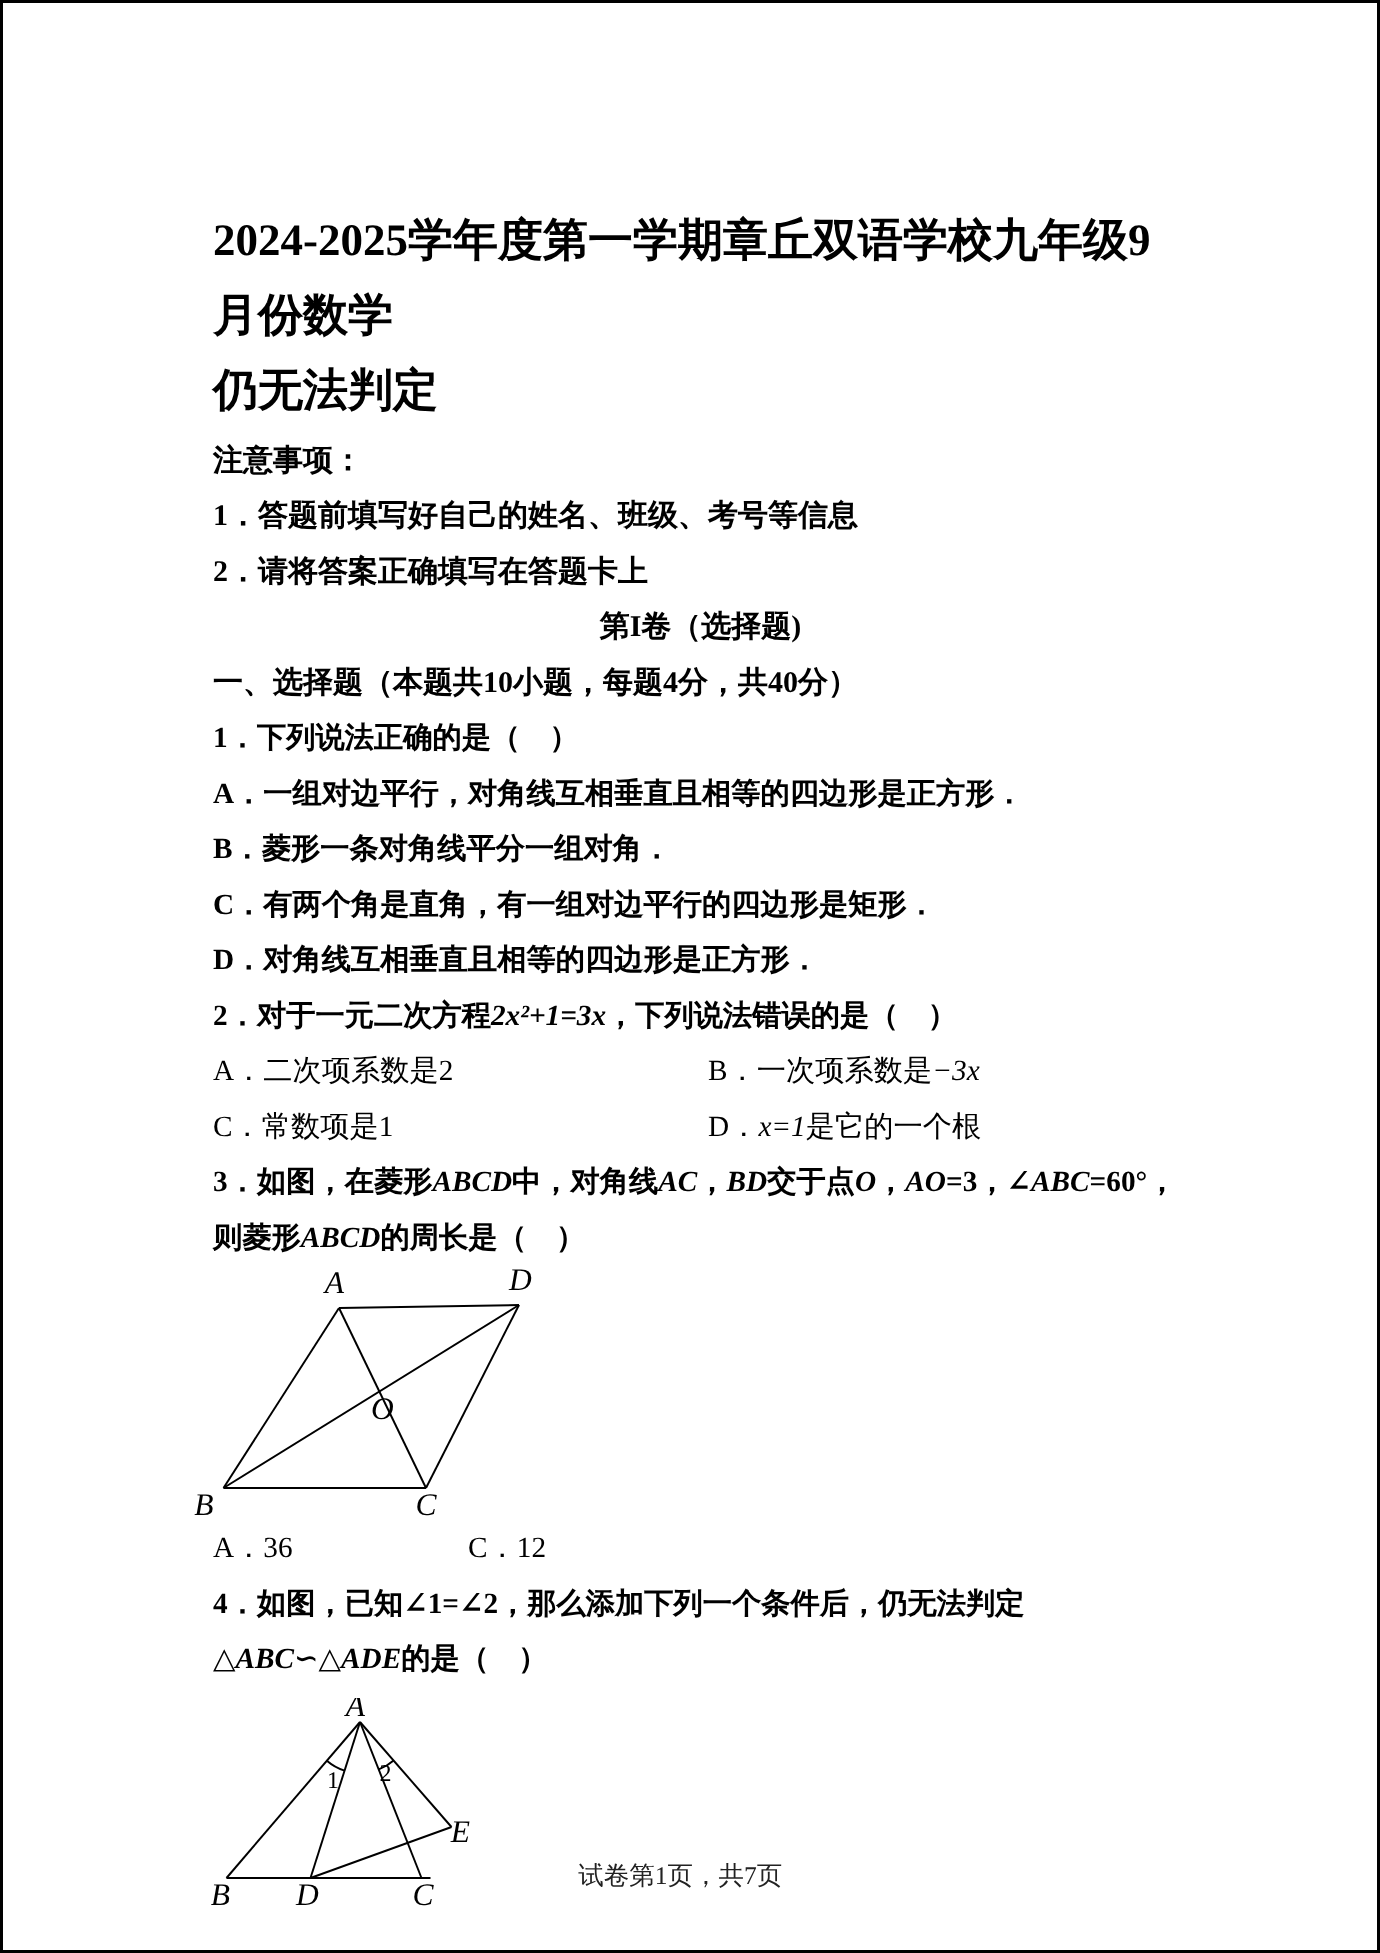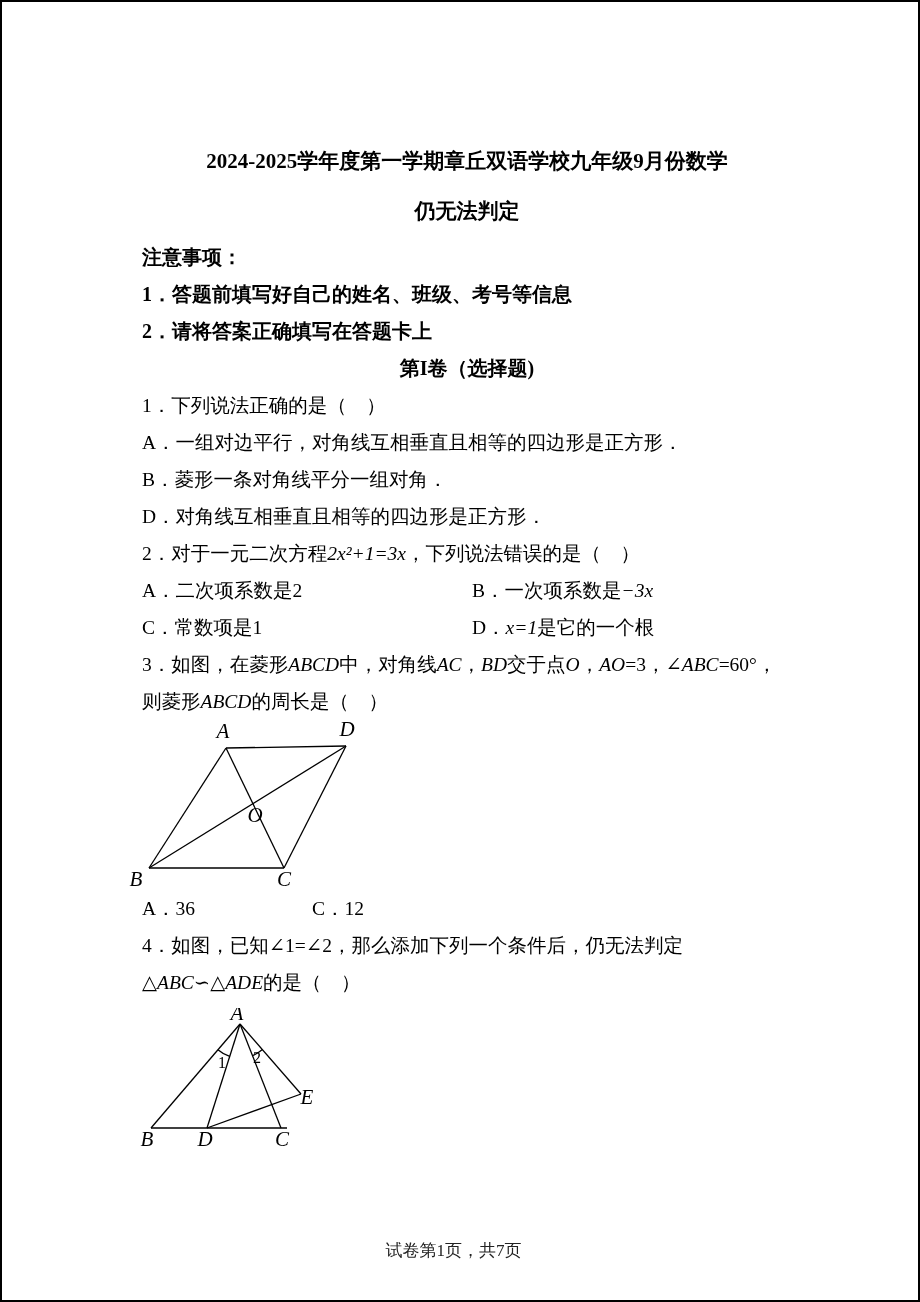--- a/index.html
+++ b/index.html
@@ -3,22 +3,22 @@
 <meta charset="utf-8">
 <style>
   html,body{margin:0;padding:0;background:#ffffff;}
   .page{
     position:relative;width:920px;height:1302px;background:#fff;
     border:2px solid #000;box-sizing:border-box;overflow:hidden;
     font-family:"Liberation Serif","DejaVu Serif",serif;color:#000;
     padding:134px 126px 0 140px;
   }
   .title-block{margin-bottom:3px;}
-  .title-line{text-align:center;font-weight:bold;font-size:21px;line-height:50px;}
-  .line{font-size:19.5px;line-height:37px;white-space:normal;}
+  .title-line{font-weight:bold;font-size:30px;line-height:50px;}
+  .line{font-size:19.5px;line-height:37px;white-space:normal;font-weight:bold;}
   .bold{font-weight:bold;font-size:20px;}
   .center{text-align:center;}
   .mth{font-style:italic;}
   .opt-row{display:flex;font-size:19.5px;line-height:37px;gap:10px;}
   .c2{width:322px;}
   .c4{width:160px;}
   .fig{display:block;}
   .fig line, .fig path{stroke:#000;stroke-width:1.3;fill:none;}
   .fig text{font-family:"Liberation Serif","DejaVu Serif",serif;font-style:italic;font-size:21px;fill:#000;}
   .fig text.num{font-style:normal;font-size:16px;}
@@ -34,24 +34,26 @@
   <header class="title-block">
     <div class="title-line">2024-2025学年度第一学期章丘双语学校九年级9月份数学</div>
     <div class="title-line">仍无法判定</div>
   </header>
 
   <div class="line bold">注意事项：</div>
   <div class="line bold">1．答题前填写好自己的姓名、班级、考号等信息</div>
   <div class="line bold">2．请将答案正确填写在答题卡上</div>
 
   <div class="line bold center">第I卷（选择题)</div>
+  <div class="line bold">一、选择题（本题共10小题，每题4分，共40分）</div>
 
   <div class="line">1．下列说法正确的是（　）</div>
   <div class="line">A．一组对边平行，对角线互相垂直且相等的四边形是正方形．</div>
   <div class="line">B．菱形一条对角线平分一组对角．</div>
+  <div class="line">C．有两个角是直角，有一组对边平行的四边形是矩形．</div>
   <div class="line">D．对角线互相垂直且相等的四边形是正方形．</div>
 
   <div class="line"><span class="txt">2．对于一元二次方程</span><span class="mth">2x²+1=3x</span><span class="txt">，下列说法错误的是（　）</span></div>
   <div class="opt-row">
     <div class="c2">A．二次项系数是2</div>
     <div class="c2"><span class="txt">B．一次项系数是</span><span class="mth">−3x</span></div>
   </div>
   <div class="opt-row">
     <div class="c2">C．常数项是1</div>
     <div class="c2"><span class="txt">D．</span><span class="mth">x=1</span><span class="txt">是它的一个根</span></div>

